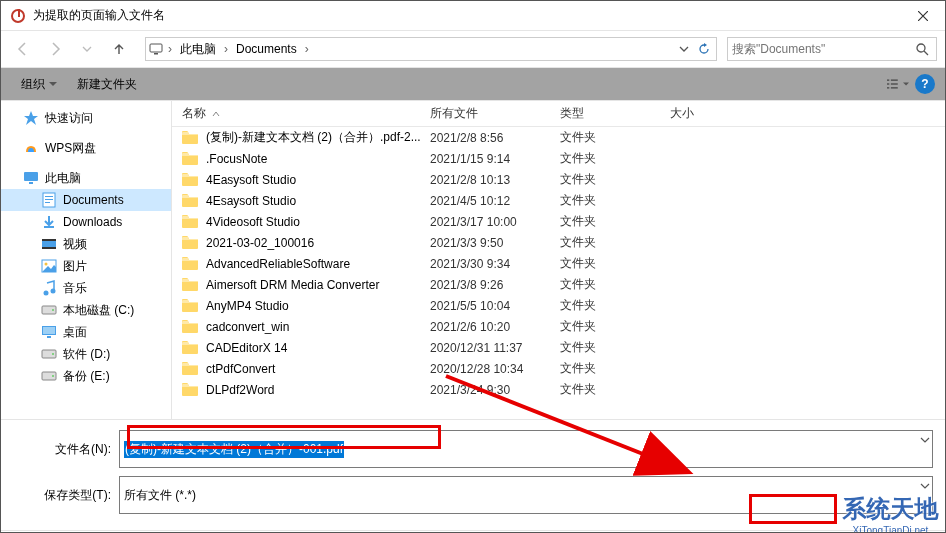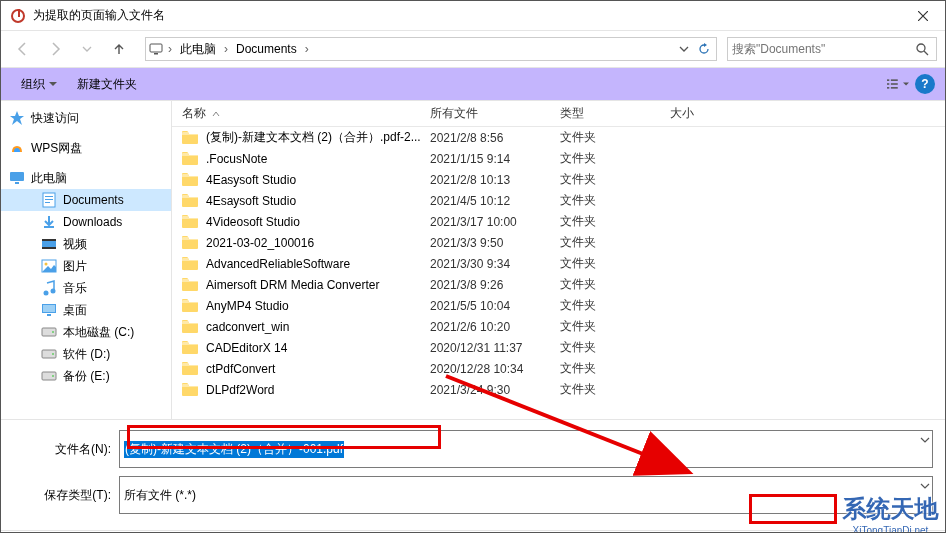--- a/index.html
+++ b/index.html
@@ -14,28 +14,28 @@
 .nav-btn.enabled { color:#444; }
 .nav-path { flex: 1; height: 24px; border: 1px solid #ccc; display: flex; align-items: center; padding: 0 2px; gap: 2px; margin: 0 6px 0 8px; }
 .nav-path .pc-ico { width:16px; height:16px; display:flex; align-items:center; justify-content:center; }
 .crumb { padding: 0 4px; height: 22px; display: flex; align-items: center; cursor:pointer; }
 .crumb-sep { color:#666; padding:0 2px; }
 .nav-path .drop { margin-left:auto; display:flex; }
 .nav-path .drop span{ width:20px; height:22px; display:flex; align-items:center; justify-content:center; color:#555; cursor:pointer; }
 .searchbox { width: 210px; height: 24px; border: 1px solid #ccc; display: flex; align-items: center; padding: 0 4px; }
 .searchbox input { border: none; outline: none; flex: 1; font-size: 12px; color:#666; }
 .search-ico { color:#555; width:20px; display:flex; justify-content:center; cursor:pointer; }
-.toolbar { height: 34px; border-top: 1px solid #e5e5e5; border-bottom: 1px solid #e5e5e5; display: flex; align-items: center; padding: 0 10px; background: #c4b5fd; }
+.toolbar { height: 34px; border-top: 1px solid #e5e5e5; border-bottom: 1px solid #e5e5e5; display: flex; align-items: center; padding: 0 10px; background: #a3a3a3; }
 .tool-btn { padding: 4px 10px; display: flex; align-items: center; gap: 4px; cursor: pointer; border-radius:2px; }
 .tool-right { margin-left:auto; display:flex; align-items:center; gap:6px; }
 .view-ico { width:22px; height:22px; display:flex; align-items:center; justify-content:center; cursor:pointer; }
 .help-ico { width:20px; height:20px; background:#1979ca; color:#fff; border-radius:50%; display:flex; align-items:center; justify-content:center; font-weight:bold; cursor:pointer; }
 .main { display: flex; height: 318px; }
 .sidebar { width: 170px; overflow-y: hidden; padding-top: 6px; }
-.sb-item { height: 22px; display:flex; align-items:center; padding-left: 8px; gap:6px; cursor:pointer; }
+.sb-item { height: 22px; display:flex; align-items:center; padding-left: 22px; gap:6px; cursor:pointer; }
 .sb-item.active { background:#cde8ff; }
 .sb-item.indent { padding-left: 40px; }
 .sb-ico { width:16px; height:16px; display:flex; align-items:center; justify-content:center; flex-shrink:0; }
 .sb-spacer { height:8px; }
 .filepane { flex:1; border-left:1px solid #e5e5e5; display:flex; flex-direction:column; overflow:hidden; }
 .cols { height: 26px; display:flex; align-items:center; border-bottom:1px solid #e8e8e8; padding-left:10px; font-size:12px; color:#333; }
 .col-name { width: 248px; display:flex; align-items:center; gap:6px; cursor:pointer; }
 .col-date { width: 130px; cursor:pointer; }
 .col-type { width: 110px; cursor:pointer; }
 .col-size { flex:1; cursor:pointer; }
@@ -237,36 +237,36 @@
           <svg width="14" height="16" viewBox="0 0 14 16">
             <path d="M5 3 L12 1 L12 11" stroke="#4aa0e8" stroke-width="1.5" fill="none"></path>
             <circle cx="4" cy="13" r="2.5" fill="#4aa0e8"></circle>
             <circle cx="11" cy="11" r="2.5" fill="#4aa0e8"></circle>
           </svg>
         </span>
         <span>音乐</span>
       </div>
       <div class="sb-item indent">
         <span class="sb-ico">
+          <svg width="16" height="12" viewBox="0 0 16 12">
+            <rect x="1" y="2" width="14" height="8" rx="1" fill="#ddd" stroke="#888"></rect>
+            <circle cx="12" cy="6" r="1" fill="#6c6"></circle>
+          </svg>
+        </span>
+        <span>本地磁盘 (C:)</span>
+      </div>
+      <div class="sb-item indent">
+        <span class="sb-ico">
           <svg width="16" height="14" viewBox="0 0 16 14">
             <rect x="1" y="1" width="14" height="9" fill="#4aa0e8"></rect>
             <rect x="2" y="2" width="12" height="7" fill="#9dd0f5"></rect>
             <rect x="6" y="11" width="4" height="2" fill="#4aa0e8"></rect>
           </svg>
         </span>
         <span>桌面</span>
-      </div>
-      <div class="sb-item indent">
-        <span class="sb-ico">
-          <svg width="16" height="12" viewBox="0 0 16 12">
-            <rect x="1" y="2" width="14" height="8" rx="1" fill="#ddd" stroke="#888"></rect>
-            <circle cx="12" cy="6" r="1" fill="#6c6"></circle>
-          </svg>
-        </span>
-        <span>本地磁盘 (C:)</span>
       </div>
       <div class="sb-item indent">
         <span class="sb-ico">
           <svg width="16" height="12" viewBox="0 0 16 12">
             <rect x="1" y="2" width="14" height="8" rx="1" fill="#ddd" stroke="#888"></rect>
             <circle cx="12" cy="6" r="1" fill="#6c6"></circle>
           </svg>
         </span>
         <span>软件 (D:)</span>
       </div>

